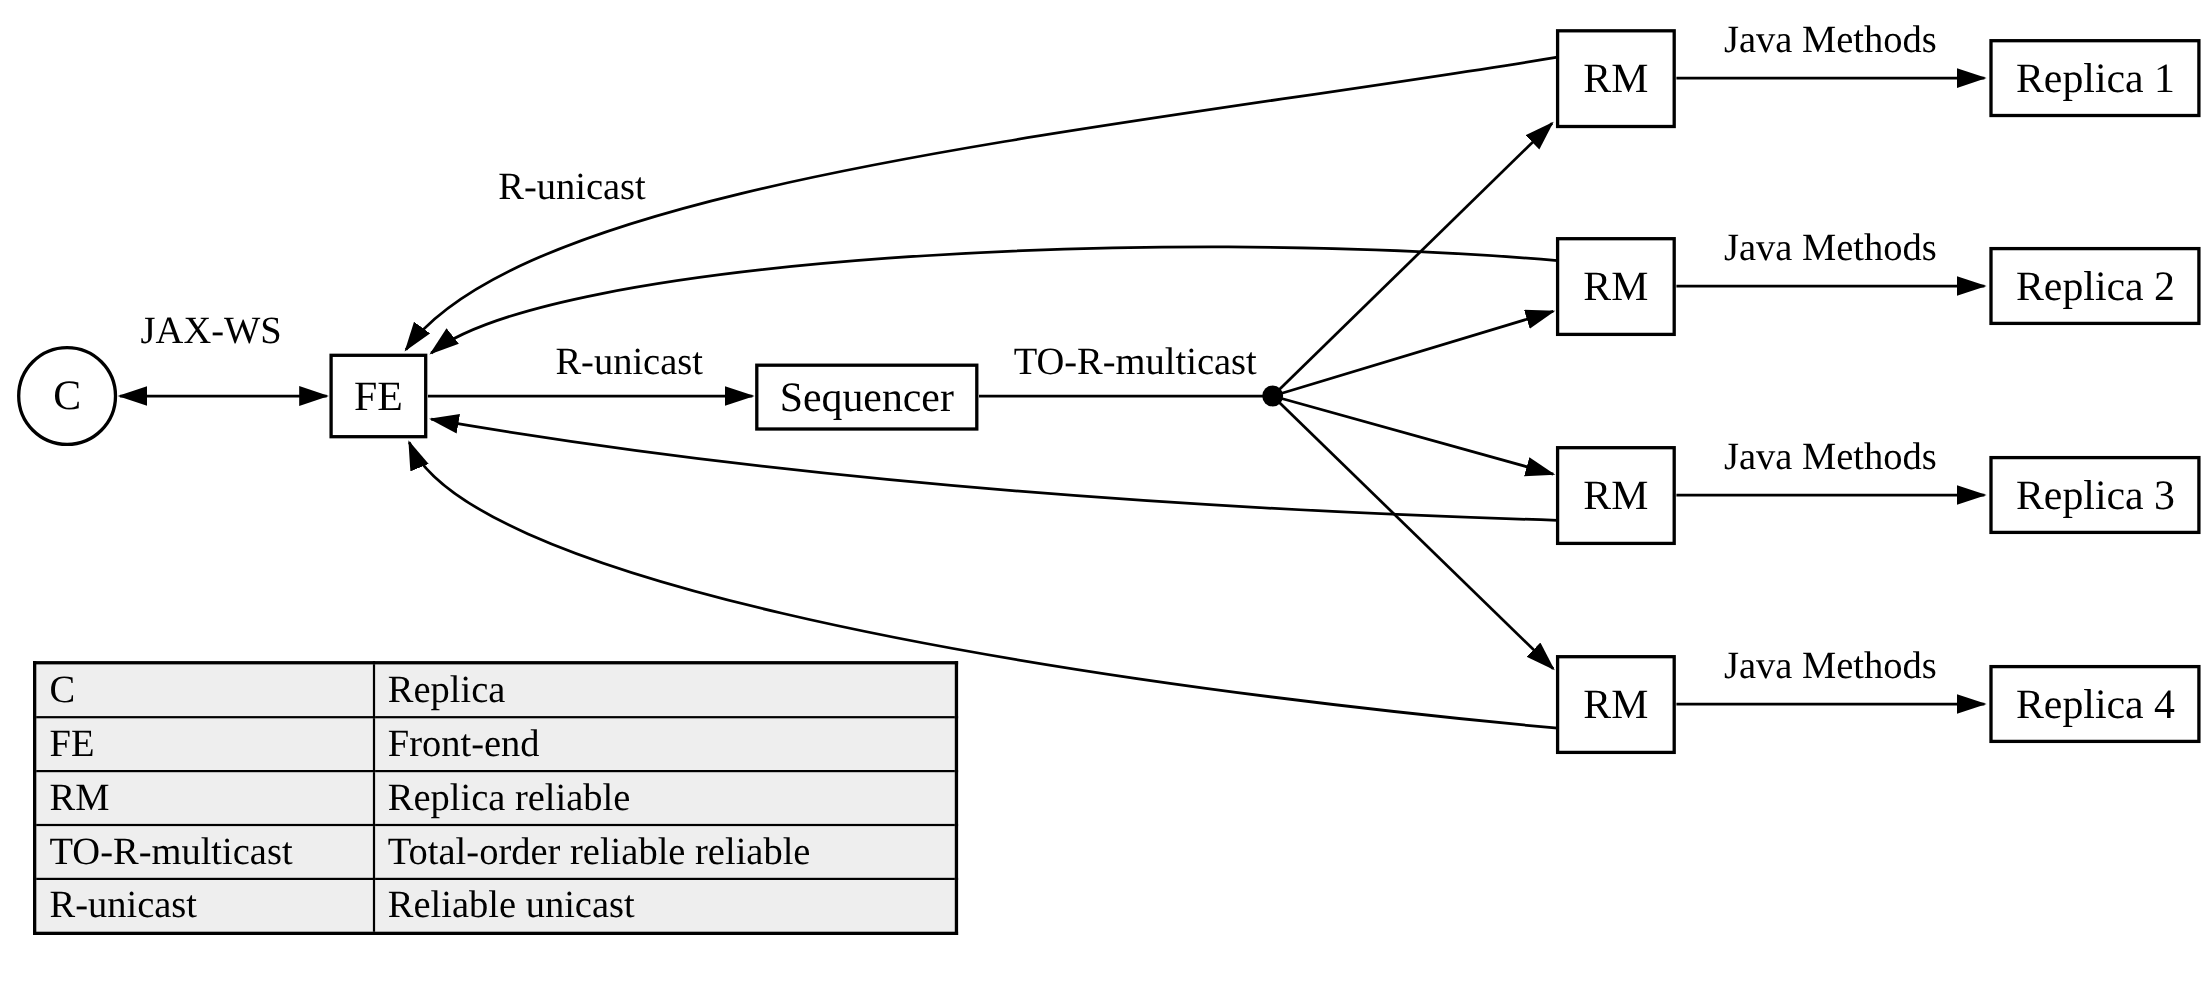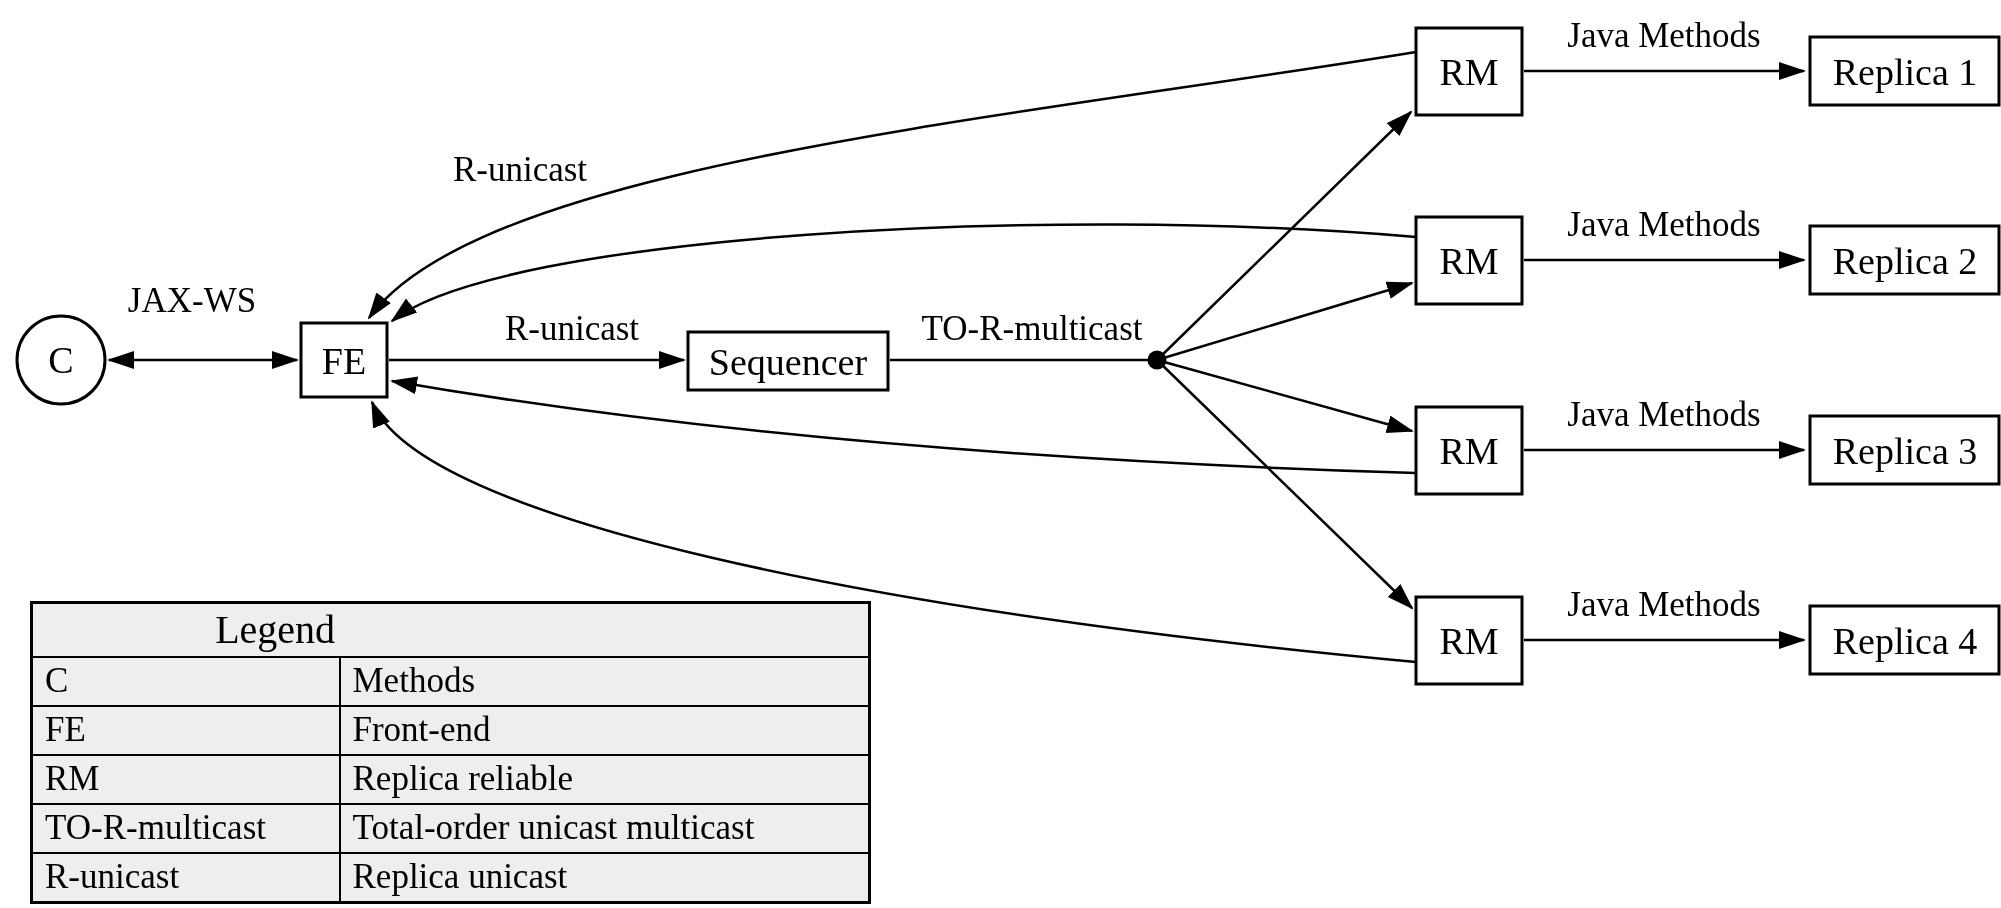--- a/index.html
+++ b/index.html
@@ -167,40 +167,35 @@
     </g>
   </svg>
 
   <table class="legend-table">
     <colgroup>
       <col class="legend-col-key">
       <col>
     </colgroup>
     <tbody>
       <tr>
-        <td colspan="2" class="legend-header-cell">
-          <div class="legend-title-wrap">Legend</div>
-        </td>
-      </tr>
-      <tr>
         <td>C</td>
-        <td>Methods</td>
+        <td>Replica</td>
       </tr>
       <tr>
         <td>FE</td>
         <td>Front-end</td>
       </tr>
       <tr>
         <td>RM</td>
         <td>Replica reliable</td>
       </tr>
       <tr>
         <td>TO-R-multicast</td>
-        <td>Total-order unicast multicast</td>
+        <td>Total-order reliable reliable</td>
       </tr>
       <tr>
         <td>R-unicast</td>
-        <td>Replica unicast</td>
+        <td>Reliable unicast</td>
       </tr>
     </tbody>
   </table>
 
 </div>
 
 </body></html>

